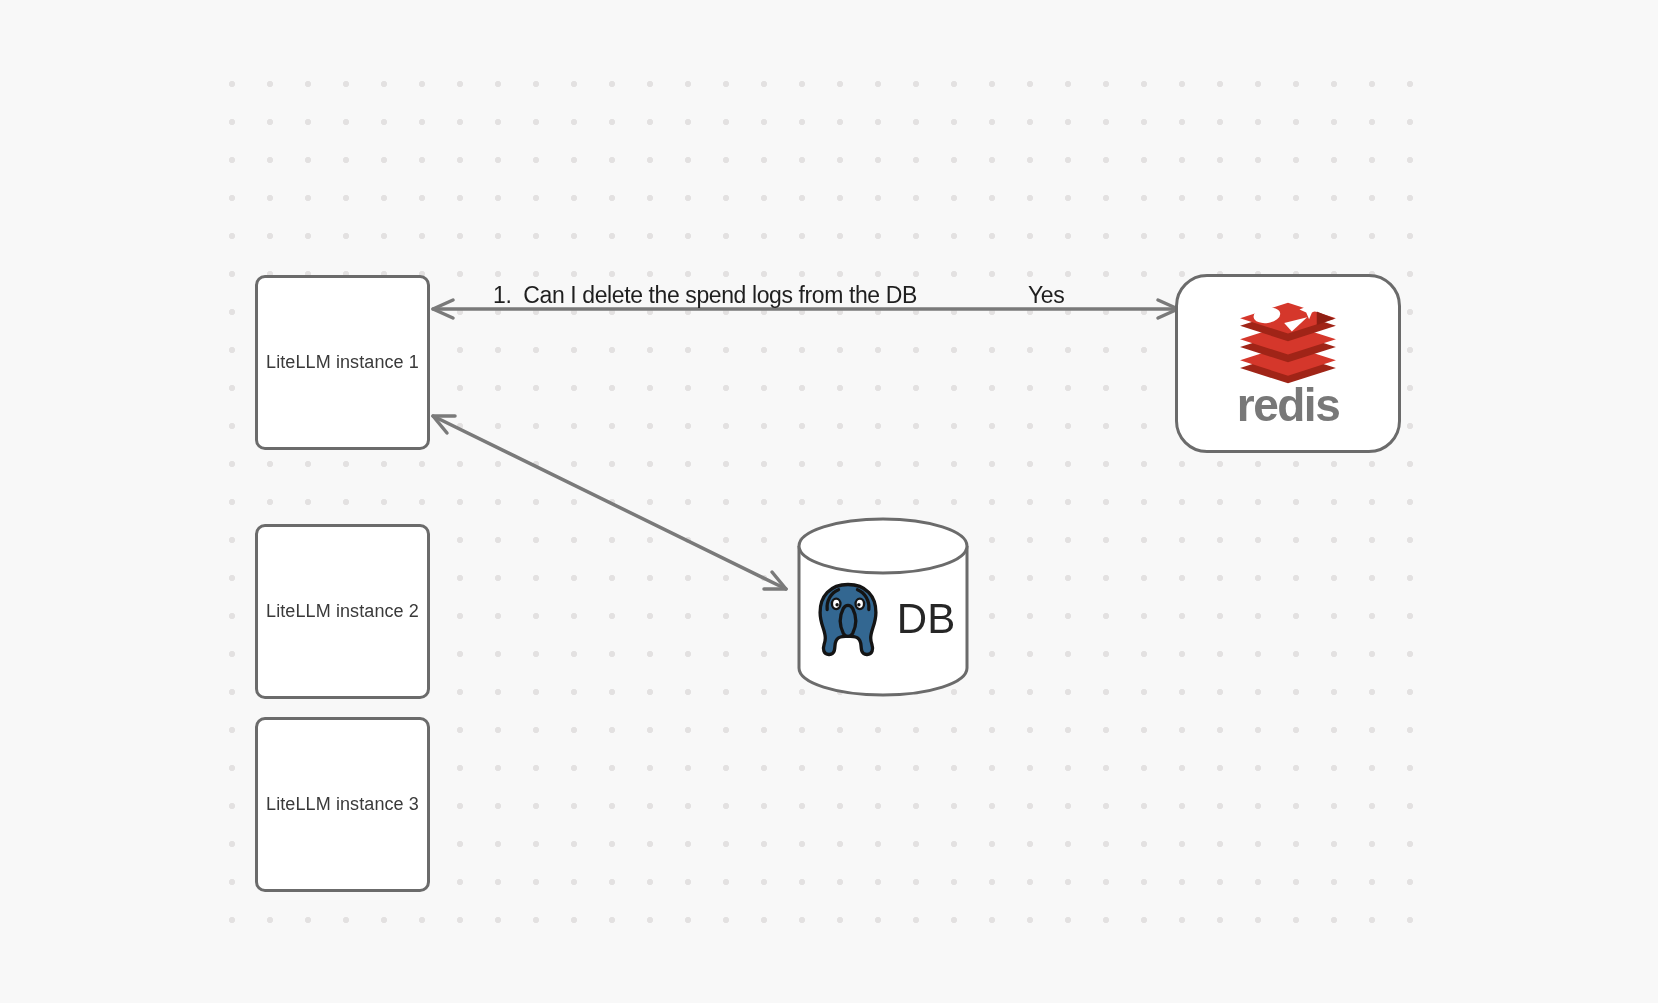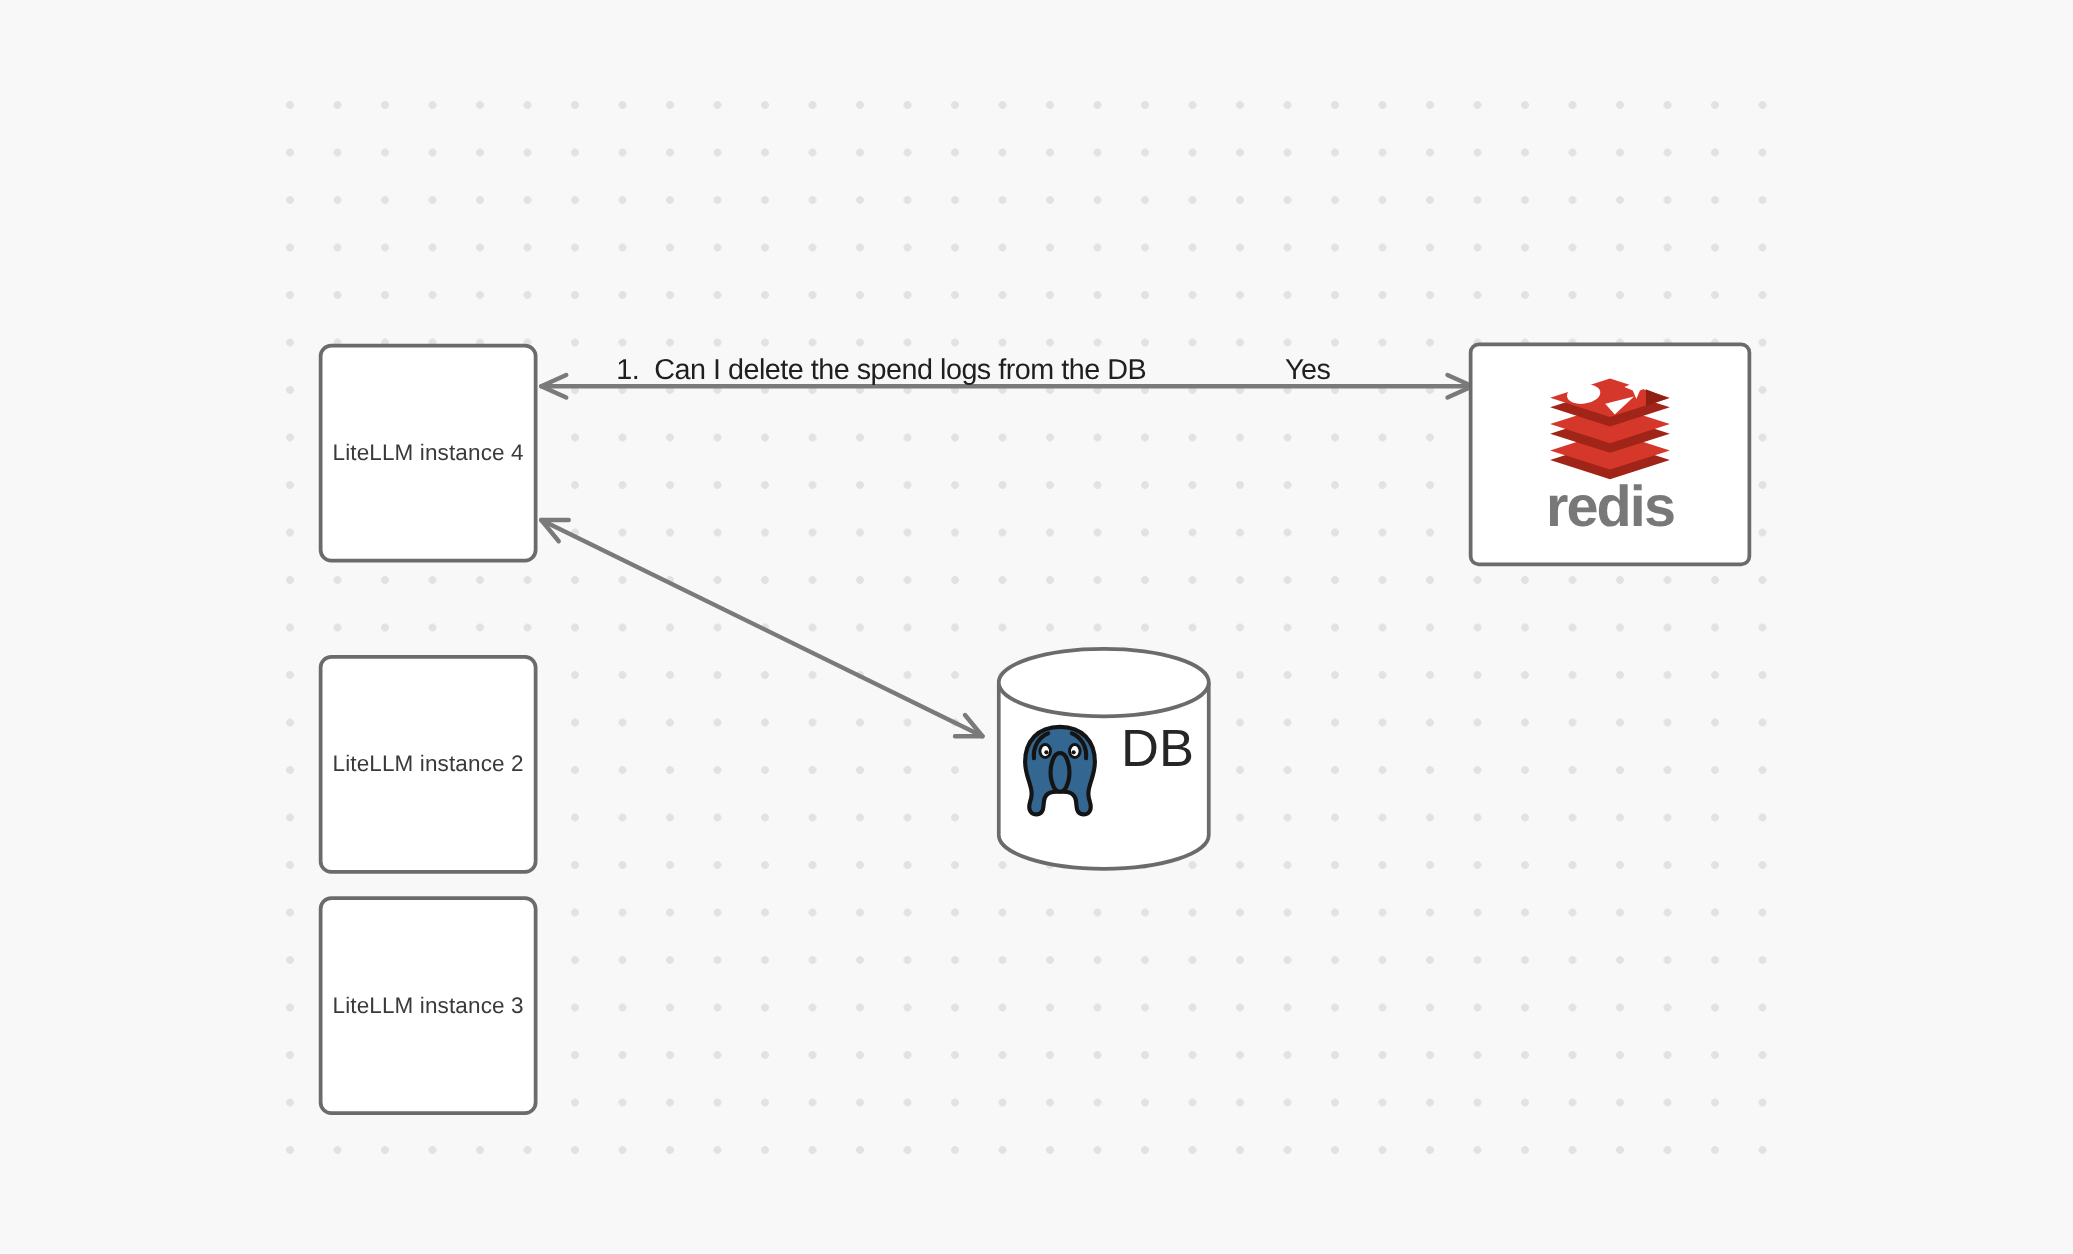--- a/index.html
+++ b/index.html
@@ -46,38 +46,38 @@
     white-space: pre;
     letter-spacing: -0.4px;
     line-height: 28px;
   }
   .redis-node {
     position: absolute;
     left: 1175px; top: 274px;
     width: 226px; height: 179px;
     background: #ffffff;
     border: 3px solid #6b6b6b;
-    border-radius: 8px;
+    border-radius: 32px;
     display: flex; flex-direction: column;
     align-items: center; justify-content: center;
   }
   .redis-word {
     font-size: 46px;
     font-weight: 700;
     color: #787878;
     letter-spacing: -1.5px;
     margin-top: -9px;
     line-height: 46px;
   }
   .db-cylinder { position: absolute; left: 797px; top: 517px; }
   .db-content {
     position: absolute;
     left: 806px; top: 578px;
     width: 156px; height: 82px;
-    display: flex; justify-content: center; gap: 16px;
+    display: flex; align-items: center; justify-content: center; gap: 16px;
   }
   .db-text {
     font-size: 42px;
     color: #262626;
     line-height: 42px;
     margin-left: -2px;
   }
 </style>
 </head>
 <body>
@@ -93,21 +93,21 @@
       <polyline points="1158,300 1178,309 1158,318"></polyline>
     </g>
     <g stroke="#7a7a7a" stroke-width="3.5" fill="none" stroke-linecap="round" stroke-linejoin="round">
       <line x1="433" y1="416" x2="786" y2="589"></line>
       <polyline points="455,416 433,416 447,433"></polyline>
       <polyline points="764,589 786,589 772,572"></polyline>
     </g>
   </svg>
 
   <div class="node-box" style="top:275px">
-    <span class="node-label">LiteLLM instance 4</span>
+    <span class="node-label">LiteLLM instance 1</span>
   </div>
   <div class="node-box" style="top:524px">
     <span class="node-label">LiteLLM instance 2</span>
   </div>
   <div class="node-box" style="top:717px">
     <span class="node-label">LiteLLM instance 3</span>
   </div>
 
   <div class="edge-label" style="left:493px; top:281px">1.  Can I delete the spend logs from the DB</div>
   <div class="edge-label" style="left:1028px; top:281px">Yes</div>

